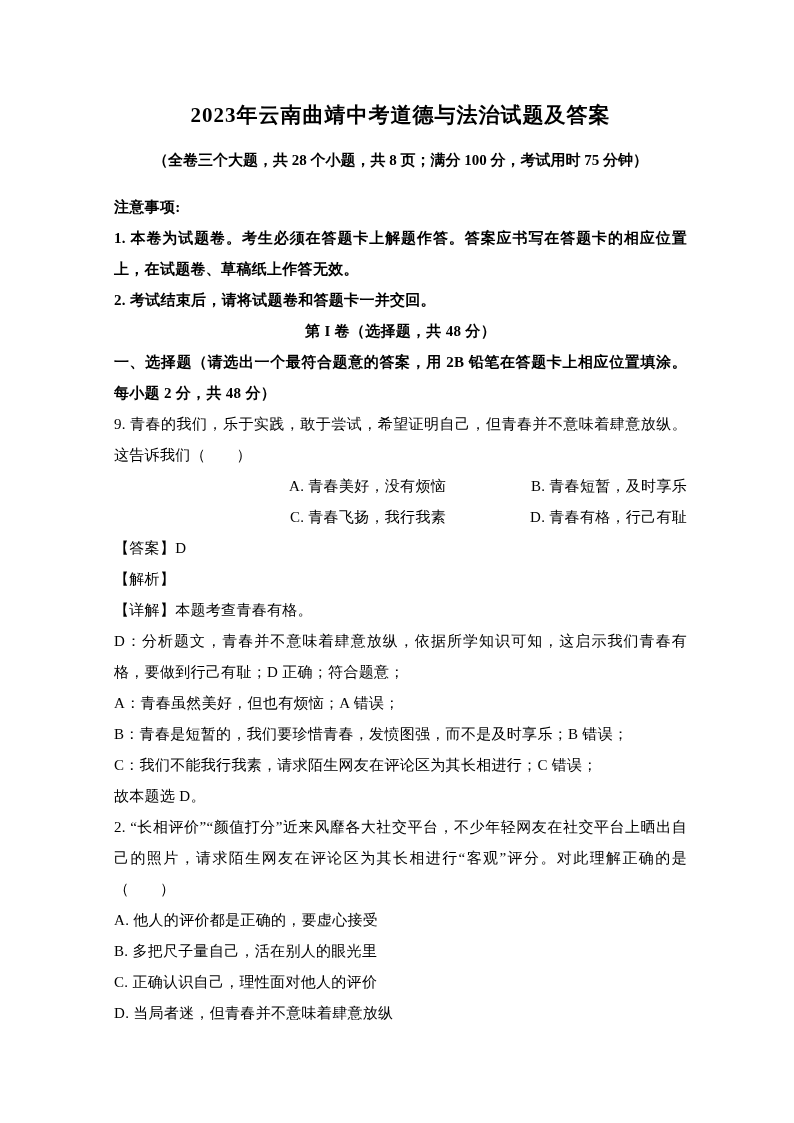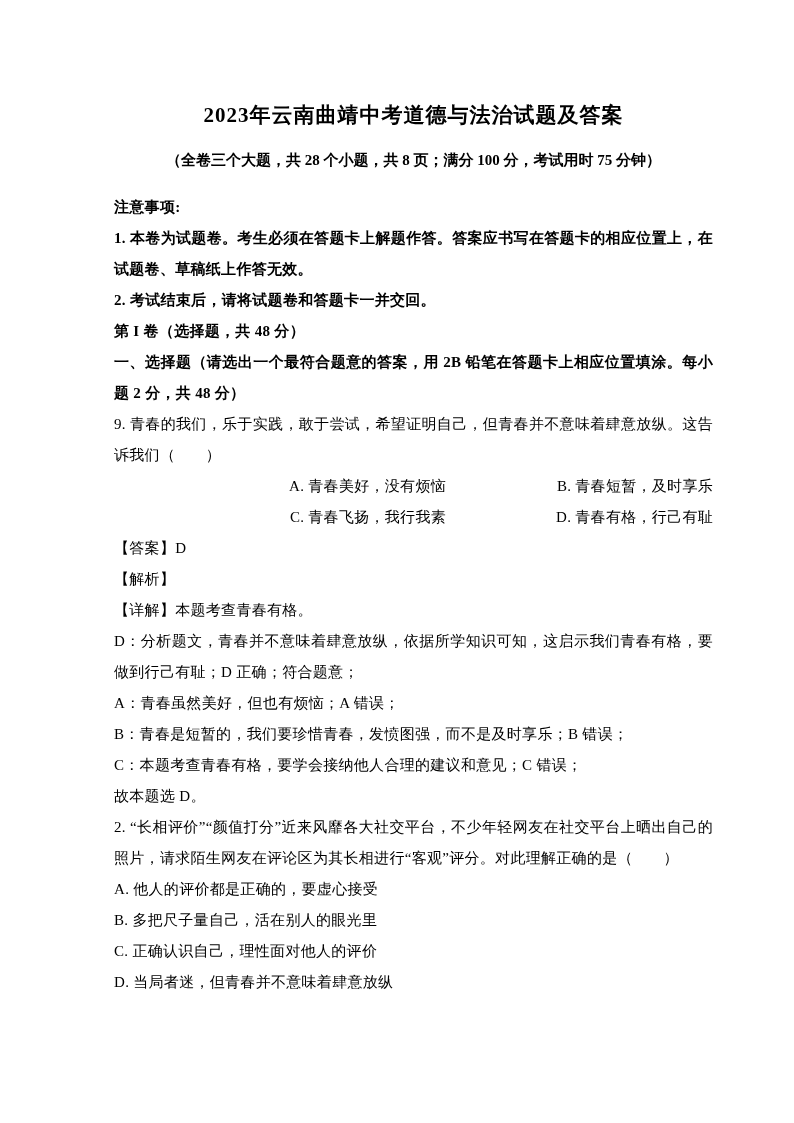--- a/index.html
+++ b/index.html
@@ -4,21 +4,21 @@
 <style>
   html, body { margin: 0; padding: 0; background: #ffffff; }
   .page {
     position: relative;
     width: 794px;
     height: 1123px;
     margin: 0 auto;
     background: #ffffff;
     color: #000000;
     box-sizing: border-box;
-    padding: 102px 81px 0 114px;
+    padding: 102px 107px 0 114px;
     overflow: hidden;
     font-family: "Liberation Serif", "DejaVu Serif", serif;
   }
   .doc-title {
     font-size: 21px;
     font-weight: bold;
     text-align: center;
     line-height: 27px;
     margin: 0 0 16px 0;
     letter-spacing: 1px;
@@ -30,21 +30,21 @@
     line-height: 31px;
     margin: 16px;
   }
   p.line {
     font-size: 15px;
     line-height: 31px;
     margin: 0;
     text-align: justify;
     letter-spacing: 0.3px;
   }
-  p.line.center { text-align: left; }
+  p.line.center { text-align: center; }
   .bold { font-weight: bold; }
   .options-grid {
     display: grid;
     grid-template-columns: 332px 1fr;
   }
   .options-grid p.line { text-align: right; }
 </style>
 </head>
 <body>
 
@@ -71,21 +71,21 @@
   </div>
 
   <p class="line"><span>【答案】</span><span>D</span></p>
 
   <p class="line">【解析】</p>
 
   <p class="line">【详解】本题考查青春有格。</p>
   <p class="line">D：分析题文，青春并不意味着肆意放纵，依据所学知识可知，这启示我们青春有格，要做到行己有耻；D 正确；符合题意；</p>
   <p class="line">A：青春虽然美好，但也有烦恼；A 错误；</p>
   <p class="line">B：青春是短暂的，我们要珍惜青春，发愤图强，而不是及时享乐；B 错误；</p>
-  <p class="line">C：本题考查青春有格，要学会接纳他人合理的建议和意见；C 错误；</p>
+  <p class="line">C：我们不能我行我素，请求陌生网友在评论区为其长相进行；C 错误；</p>
   <p class="line">故本题选 D。</p>
 
   <p class="line">2. “长相评价”“颜值打分”近来风靡各大社交平台，不少年轻网友在社交平台上晒出自己的照片，请求陌生网友在评论区为其长相进行“客观”评分。对此理解正确的是（　　）</p>
 
   <p class="line">A. 他人的评价都是正确的，要虚心接受</p>
   <p class="line">B. 多把尺子量自己，活在别人的眼光里</p>
   <p class="line">C. 正确认识自己，理性面对他人的评价</p>
   <p class="line">D. 当局者迷，但青春并不意味着肆意放纵</p>
 
 </div>

